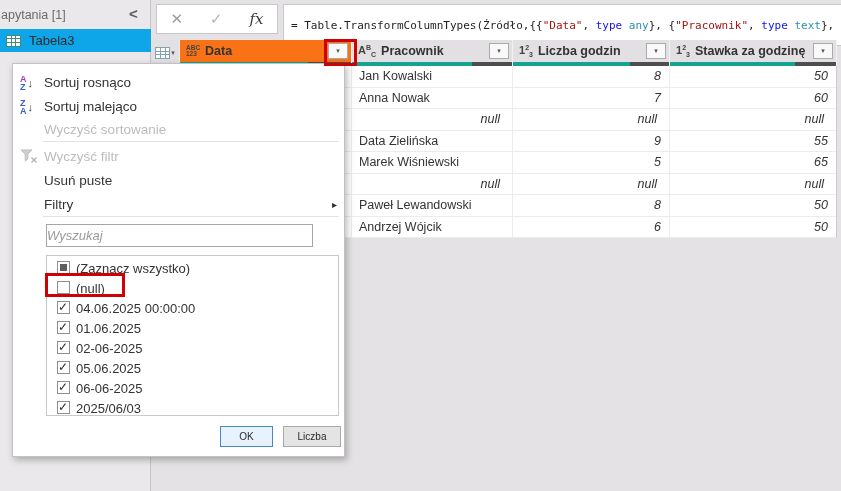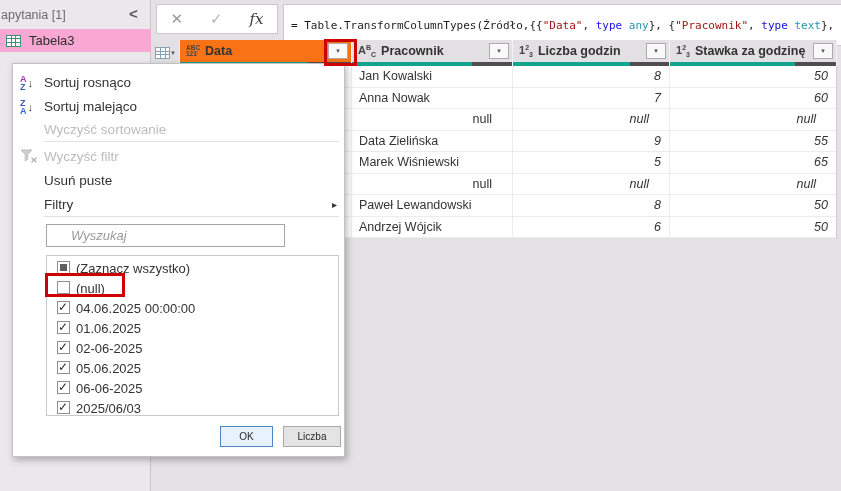--- a/index.html
+++ b/index.html
@@ -7,21 +7,21 @@
   #screen {
     position:relative; width:841px; height:491px; overflow:hidden;
     background:#e4e2e4; font-family:"Liberation Sans", sans-serif; color:#333;
   }
   
   .qpane { position:absolute; left:0; top:0; width:151px; height:491px;
     background:#eae8ea; border-right:1px solid #c6c4c6; }
   .qpane-title { position:absolute; left:1px; top:8px; font-size:12.5px; color:#6b6b6b; white-space:nowrap; }
   .collapse-icon { position:absolute; left:129px; top:5px; font-size:15px; font-weight:600; color:#5a5a5a; }
   .query-row { position:absolute; left:0; top:29px; width:151px; height:23px;
-    background:#f9a8d4; display:flex; align-items:center; }
+    background:#0ea5e9; display:flex; align-items:center; }
   .grid-icon { width:15px; height:12px; margin-left:6px; border:1px solid #3f8f73; background:#3f8f73;
     display:grid; grid-template-columns:1fr 1fr 1fr; grid-template-rows:1fr 1fr 1fr; gap:1px; }
   .grid-icon i { background:#fff; }
   .grid-icon.gray { border-color:#86a0b4; background:#86a0b4; }
   .query-label { margin-left:8px; font-size:13px; color:#2c2c2c; }
   
   .fx-tools { position:absolute; left:156px; top:4px; width:122px; height:30px; background:#fff;
     border:1px solid #c9c7c9; display:flex; align-items:center; justify-content:space-around; }
   .icon-x { color:#9c9c9c; font-size:15px; }
   .icon-check { color:#b3b3b3; font-size:15px; }
@@ -59,38 +59,38 @@
   
   .tbody { position:absolute; left:151px; top:66px; width:686px; background:#fff; border-right:1px solid #cdcbcd; }
   .tr { display:flex; height:21.5px; border-bottom:1px solid #ececec; }
   .td { height:100%; border-right:1px solid #ececec; font-size:12.5px; color:#333;
     display:flex; align-items:center; overflow:hidden; white-space:nowrap; }
   .td.gutter { width:29px; border-right:1px solid #ececec; }
   .td.c-data { width:172px; }
   .td.c-prac { width:161px; padding-left:7px; }
   .td.c-num { padding-right:8px; justify-content:flex-end; font-style:italic; }
   .td.n1 { width:157px; } .td.n2 { width:166px; border-right:none; }
-  .nullrow .td { justify-content:flex-end; padding-right:20px; padding-left:0; }
+  .nullrow .td { font-style:italic; justify-content:flex-end; padding-right:12px; padding-left:0; }
   
   .fmenu { position:absolute; left:12px; top:63px; width:333px; height:394px; background:#fff;
     border:1px solid #c2c2c2; box-shadow:2px 3px 7px rgba(0,0,0,0.28); z-index:50; }
   .mi { position:absolute; left:0; width:100%; height:25px; display:flex; align-items:center;
     font-size:13.5px; color:#333; }
   .mi .mlabel { margin-left:31px; white-space:nowrap; }
   .mi.disabled { color:#bcbcbc; }
   .azicon { position:absolute; left:7px; display:flex; align-items:center; gap:1px; }
   .azcol { display:flex; flex-direction:column; font-size:9px; font-weight:700; line-height:8px; }
   .sortarrow { font-size:11px; color:#3a3a3a; }
   .a-asc-top { color:#a83ca8; } .a-asc-bot { color:#3565c6; }
   .a-desc-top { color:#4553cf; } .a-desc-bot { color:#3565c6; }
   .fxicon { position:absolute; left:7px; width:20px; height:15px; }
   .msep { position:absolute; left:30px; right:5px; height:1px; background:#e2e2e2; }
   .subarr { position:absolute; right:7px; font-size:10px; color:#2e2e2e; }
-  .search-box { position:absolute; left:33px; top:160px; width:239px; height:23px; border:1px solid #a6a6a6;
-    font-family:"Liberation Sans", sans-serif; font-size:13px; padding-left:24px; color:#333; outline:none; }
+  .search-box { position:absolute; left:33px; top:160px; width:267px; height:23px; border:1px solid #a6a6a6;
+    font-family:"Liberation Sans", sans-serif; font-size:13px; padding-left:0; color:#333; outline:none; }
   .search-box::placeholder { font-style:italic; color:#9a9a9a; }
   .vlist { position:absolute; left:33px; top:191px; width:293px; height:161px; border:1px solid #c9c9c9;
     padding-top:2px; overflow:hidden; }
   .vitem { position:relative; height:20px; display:flex; align-items:center; font-size:13px; color:#333; }
   .cb { position:absolute; left:10px; top:3px; width:13px; height:13px; border:1px solid #8f8f8f; background:#fff; }
   .cb.mixed::after { content:""; position:absolute; left:2px; top:2px; right:2px; bottom:2px; background:#5e5e5e; }
   .cb.checked::after { content:"\2713"; position:absolute; left:0px; top:-2px; font-size:12px; color:#2c2c2c; }
   .vlabel { margin-left:29px; white-space:nowrap; }
   .btn { position:absolute; top:362px; height:21px; font-size:10px; color:#2a2a2a;
     display:flex; align-items:center; justify-content:center; }

